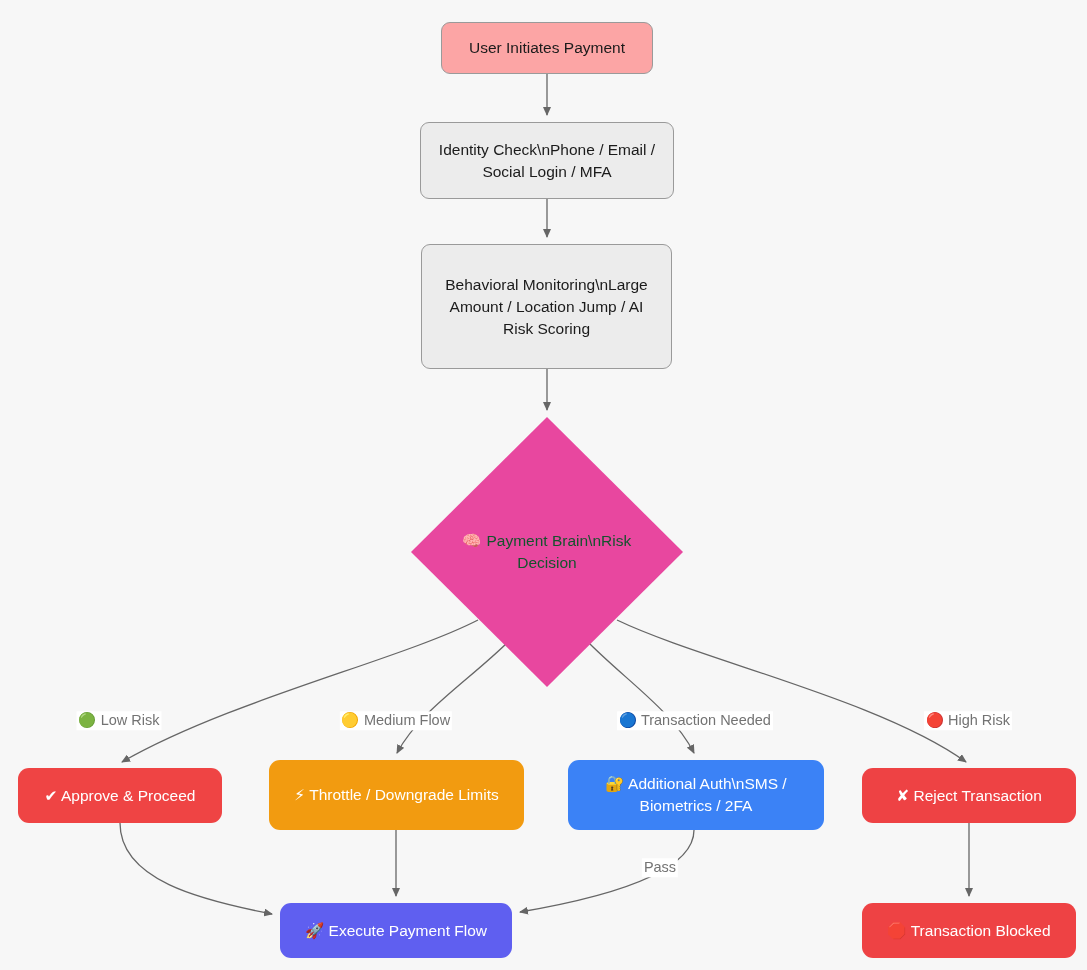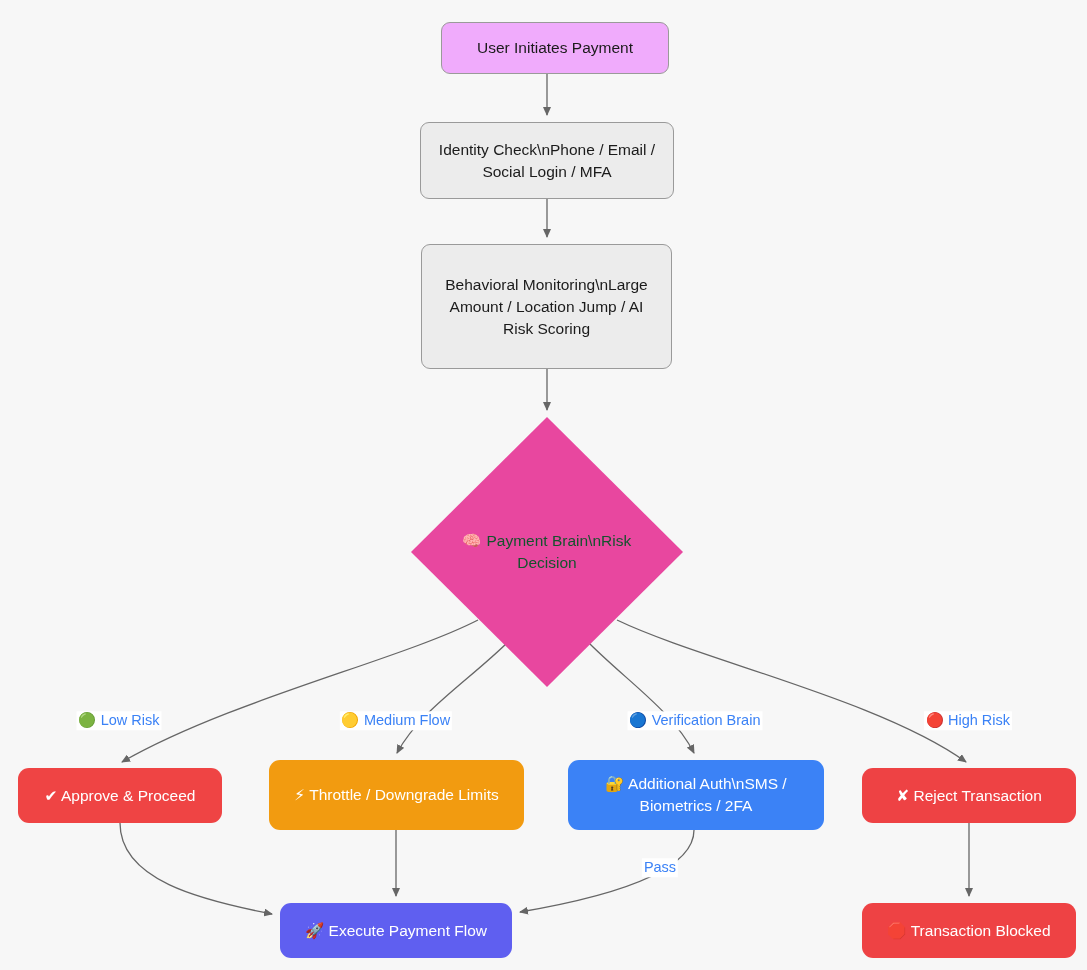--- a/index.html
+++ b/index.html
@@ -75,21 +75,21 @@
     z-index: 2;
     color: #14532d;
     font-size: 15.5px;
     text-align: center;
     line-height: 1.45;
     width: 180px;
   }
   .edge-label {
     position: absolute;
     background: #ffffff;
-    color: #3b82f6;
+    color: #737373;
     font-size: 14.5px;
     line-height: 1.2;
     padding: 1px 2px;
     white-space: nowrap;
     transform: translate(-50%, -50%);
   }
 </style>
 </head>
 <body>
 
@@ -109,21 +109,21 @@
         <path d="M510,640 C470,680 420,710 397,753" fill="none" stroke="#666666" stroke-width="1.3" marker-end="url(#arrowhead)"></path>
         <path d="M586,640 C625,680 672,710 694,753" fill="none" stroke="#666666" stroke-width="1.3" marker-end="url(#arrowhead)"></path>
         <path d="M617,620 C700,660 880,700 966,762" fill="none" stroke="#666666" stroke-width="1.3" marker-end="url(#arrowhead)"></path>
         <path d="M120,823 C120,880 200,900 272,914" fill="none" stroke="#666666" stroke-width="1.3" marker-end="url(#arrowhead)"></path>
         <path d="M396,830 L396,896" fill="none" stroke="#666666" stroke-width="1.3" marker-end="url(#arrowhead)"></path>
         <path d="M694,830 C694,870 620,895 520,912" fill="none" stroke="#666666" stroke-width="1.3" marker-end="url(#arrowhead)"></path>
         <path d="M969,823 L969,896" fill="none" stroke="#666666" stroke-width="1.3" marker-end="url(#arrowhead)"></path>
       </g>
   </svg>
 
-  <div class="node node-process" id="node-start" style="left: 441px; top: 22px; width: 228px; height: 52px; background: #f0abfc; border-color: rgb(154, 154, 154);">
+  <div class="node node-process" id="node-start" style="left: 441px; top: 22px; width: 212px; height: 52px; background: #fca5a5; border-color: rgb(154, 154, 154);">
     <div class="node-inner">User Initiates Payment</div>
   </div>
 
   <div class="node node-process" id="node-identity" style="left: 420px; top: 122px; width: 254px; height: 77px; background: rgb(236, 236, 236); border-color: rgb(154, 154, 154);">
     <div class="node-inner">Identity Check\nPhone / Email / Social Login / MFA</div>
   </div>
 
   <div class="node node-process" id="node-behavioral" style="left: 421px; top: 244px; width: 251px; height: 125px; background: rgb(236, 236, 236); border-color: rgb(154, 154, 154); border-radius: 9px;">
     <div class="node-inner">Behavioral Monitoring\nLarge Amount / Location Jump / AI Risk Scoring</div>
   </div>
@@ -154,17 +154,17 @@
   <div class="node node-result" id="node-reject" style="left: 862px; top: 768px; width: 214px; height: 55px; background: rgb(238, 66, 68);">
     <div class="node-inner">✘ Reject Transaction</div>
   </div>
 
   <div class="node node-result" id="node-blocked" style="left: 862px; top: 903px; width: 214px; height: 55px; background: rgb(238, 66, 68);">
     <div class="node-inner">🛑 Transaction Blocked</div>
   </div>
 
   <div class="edge-label" id="label-low_risk" style="left: 119px; top: 721px;">🟢 Low Risk</div>
   <div class="edge-label" id="label-medium_risk" style="left: 396px; top: 721px;">🟡 Medium Flow</div>
-  <div class="edge-label" id="label-verification_needed" style="left: 695px; top: 721px;">🔵 Verification Brain</div>
+  <div class="edge-label" id="label-verification_needed" style="left: 695px; top: 721px;">🔵 Transaction Needed</div>
   <div class="edge-label" id="label-high_risk" style="left: 968px; top: 721px;">🔴 High Risk</div>
   <div class="edge-label" id="label-pass" style="left: 660px; top: 868px;">Pass</div>
 
 </div>
 
 </body></html>

